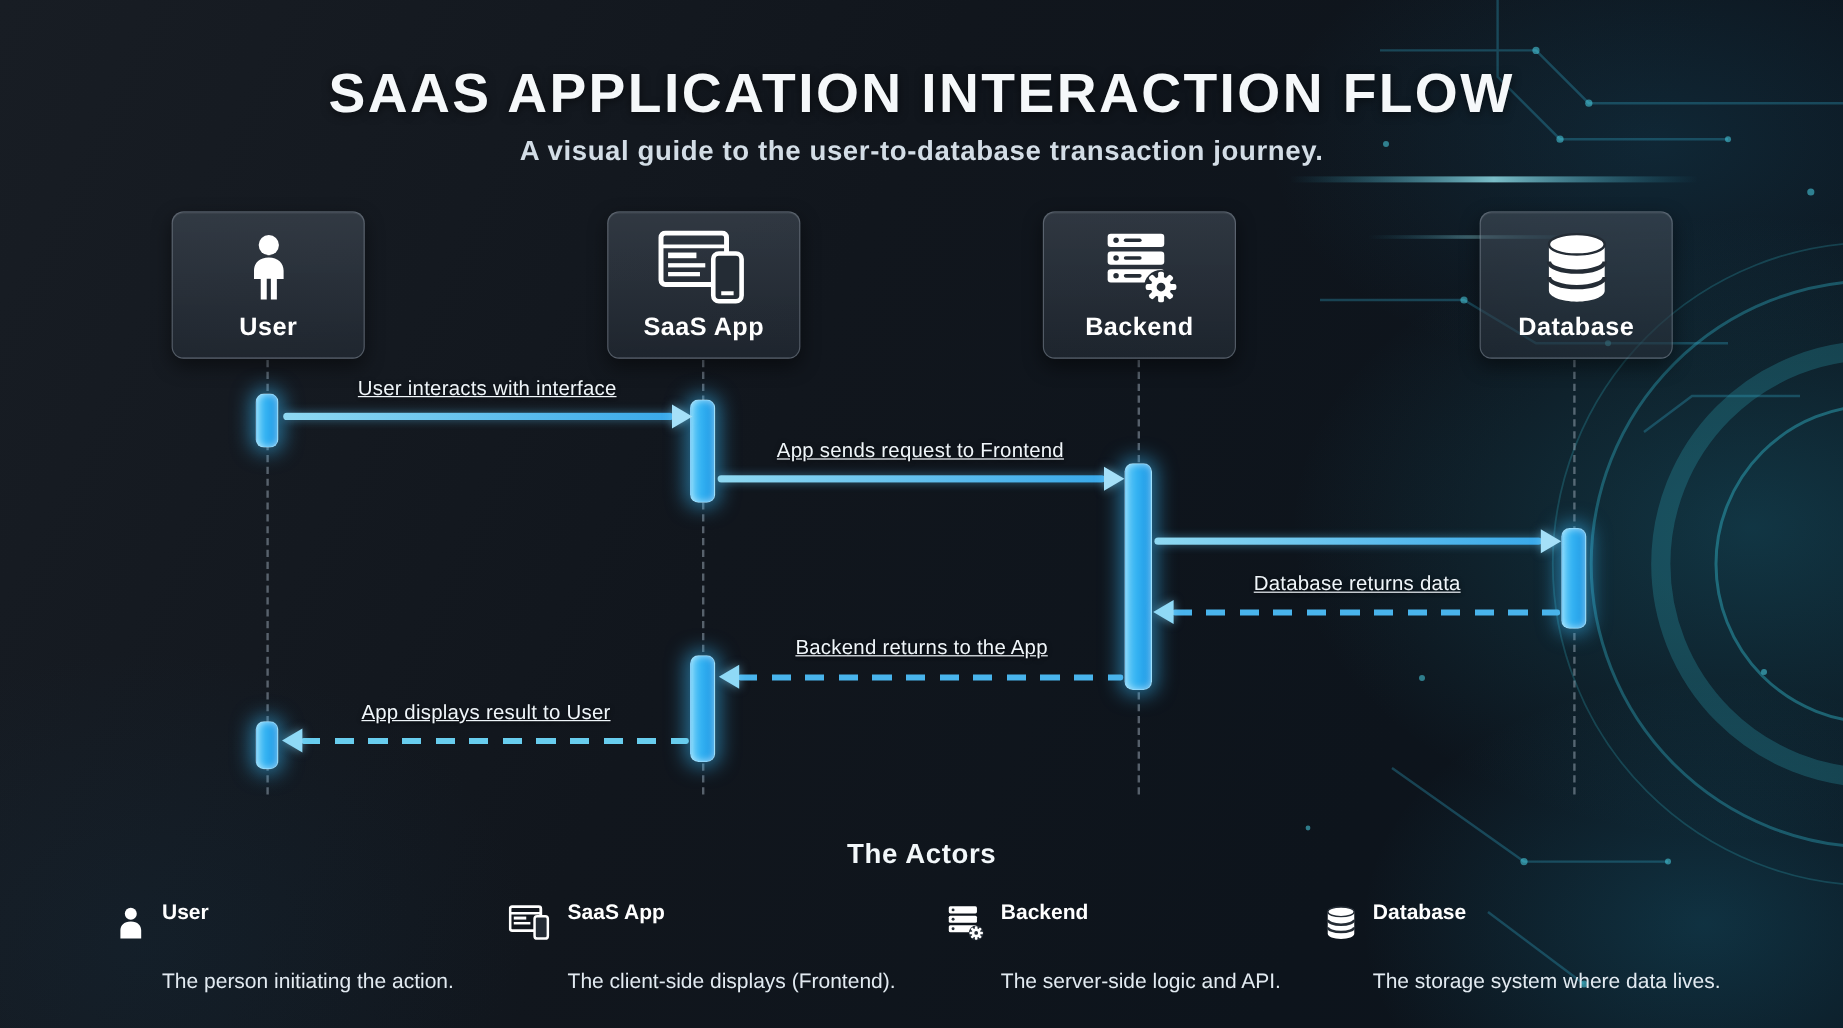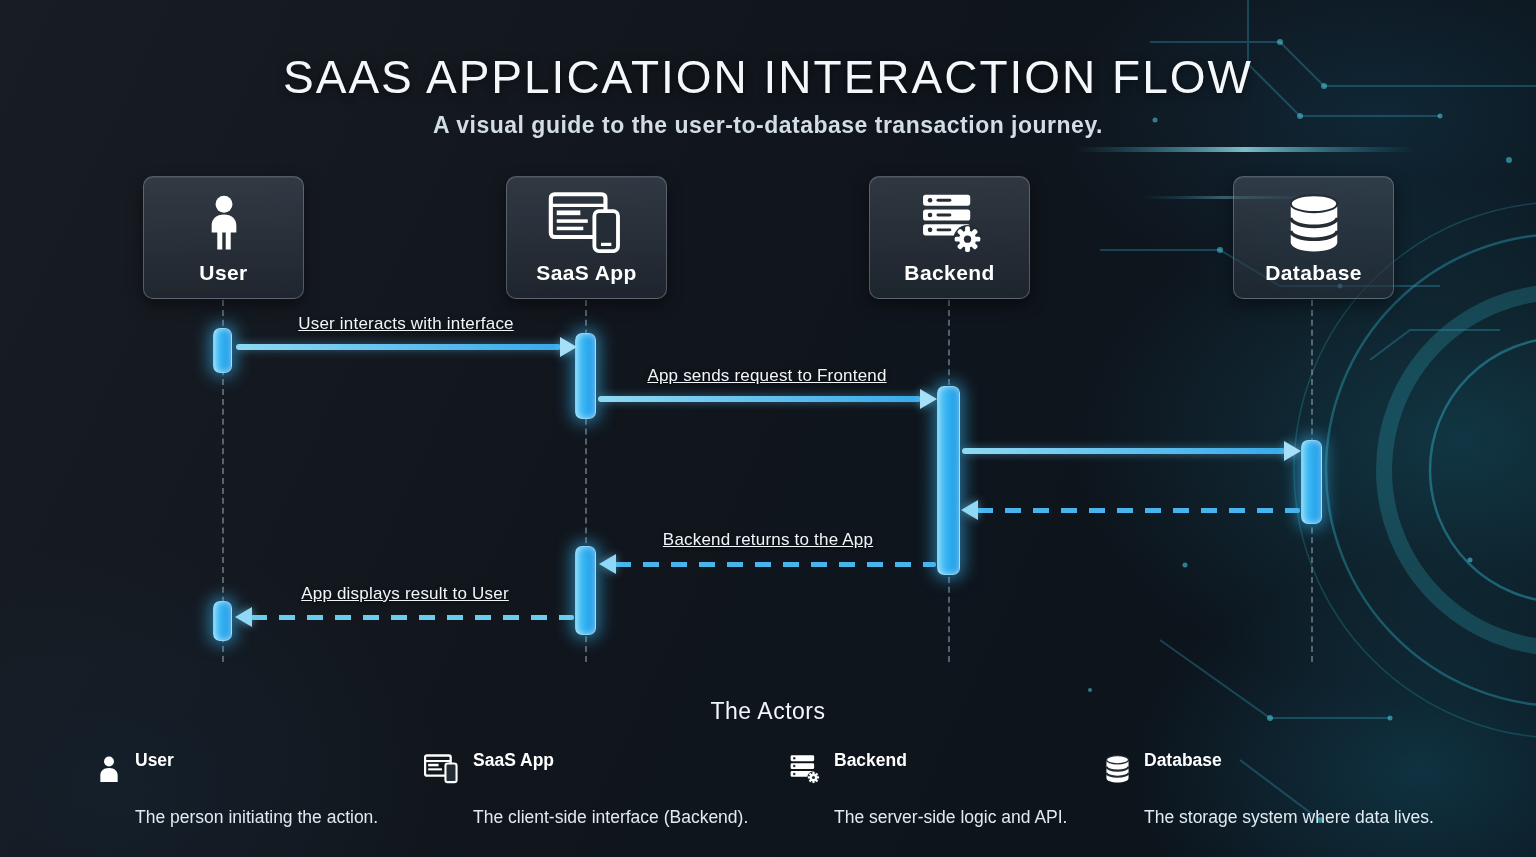--- a/index.html
+++ b/index.html
@@ -13,21 +13,21 @@
       radial-gradient(520px 320px at 1380px 120px, rgba(26,115,155,.20), transparent 62%),
       radial-gradient(460px 330px at 1420px 770px, rgba(30,155,195,.22), transparent 62%),
       radial-gradient(500px 380px at 120px 790px, rgba(20,60,85,.18), transparent 65%),
       linear-gradient(115deg, #181d24 0%, #11161d 42%, #0d141c 75%, #0b141d 100%);
   }
 
   .bg-deco { position:absolute; inset:0; pointer-events:none; }
 
   .title {
     position:absolute; left:0; top:50px; width:100%; text-align:center;
-    font-size:46px; font-weight:normal; letter-spacing:2px; color:#f5f8fa;
+    font-size:46px; font-weight:bold; letter-spacing:2px; color:#f5f8fa;
     text-shadow:0 2px 8px rgba(0,0,0,.55);
   }
   .subtitle {
     position:absolute; left:0; top:112px; width:100%; text-align:center;
     font-size:23px; font-weight:bold; color:#d3dde6; letter-spacing:.5px;
   }
 
   .actor-box {
     position:absolute; top:176px; width:161px; height:123px; border-radius:10px;
     background:linear-gradient(180deg, rgba(74,84,96,.55), rgba(38,46,56,.62));
@@ -73,21 +73,21 @@
     border-left:17px solid #a5e0f8; filter:drop-shadow(0 0 4px rgba(120,210,250,.6));
   }
   .head-left {
     position:absolute; left:-1px; top:50%; transform:translateY(-50%);
     width:0; height:0; border-top:10px solid transparent; border-bottom:10px solid transparent;
     border-right:17px solid #8fd9f6; filter:drop-shadow(0 0 4px rgba(120,210,250,.6));
   }
 
   .legend-heading {
     position:absolute; left:0; top:698px; width:100%; text-align:center;
-    font-size:23px; font-weight:normal; color:#f2f7fa; letter-spacing:.5px;
+    font-size:23px; font-weight:bold; color:#f2f7fa; letter-spacing:.5px;
   }
   .legend-item { position:absolute; top:748px; display:flex; align-items:flex-start; gap:13px; }
   .legend-icon { margin-top:6px; display:flex; }
   .legend-name { font-size:17.5px; font-weight:bold; color:#ffffff; line-height:24px; }
   .legend-desc { font-size:17.5px; color:#e2eaf1; line-height:24px;margin-top:33px; }
 </style>
 </head>
 <body>
 
 <div class="stage">
@@ -227,20 +227,21 @@
   <div class="msg-line" style="left:598px; top:396px; width:338px">
     <span class="shaft-solid"></span>
     <span class="head-right"></span>
   </div>
 
   <div class="msg-line" style="left:962px; top:448px; width:338px">
     <span class="shaft-solid"></span>
     <span class="head-right"></span>
   </div>
 
+  <div class="msg-label" style="left:962px; top:477px; width:338px">Database returns data</div>
   <div class="msg-line" style="left:962px; top:507px; width:338px">
     <span class="shaft-dash"></span>
     <span class="head-left"></span>
   </div>
 
   <div class="msg-label" style="left:600px; top:530px; width:336px">Backend returns to the App</div>
   <div class="msg-line" style="left:600px; top:561px; width:336px">
     <span class="shaft-dash"></span>
     <span class="head-left"></span>
   </div>
@@ -271,21 +272,21 @@
       <svg width="36" height="30" viewBox="0 0 52 42">
         <rect x="1.5" y="1.5" width="37" height="29" rx="2.5" fill="none" stroke="#fff" stroke-width="3.4"></rect>
         <line x1="1.5" y1="9.5" x2="38.5" y2="9.5" stroke="#fff" stroke-width="3"></line>
         <rect x="6" y="13.5" width="15" height="3.6" fill="#fff"></rect>
         <rect x="6" y="20" width="20" height="3" fill="#fff"></rect>
         <rect x="31" y="13" width="16" height="27" rx="3.2" fill="#242c35" stroke="#fff" stroke-width="3"></rect>
       </svg>
     </span>
     <span>
       <div class="legend-name">SaaS App</div>
-      <div class="legend-desc">The client-side interface (Backend).</div>
+      <div class="legend-desc">The client-side displays (Frontend).</div>
     </span>
   </div>
 
   <div class="legend-item" style="left:789px">
     <span class="legend-icon">
       <svg width="32" height="30" viewBox="0 0 48 46">
         <g fill="#fff">
           <rect x="2" y="2" width="36" height="9" rx="2"></rect>
           <rect x="2" y="14" width="36" height="9" rx="2"></rect>
           <rect x="2" y="26" width="36" height="9" rx="2"></rect>

